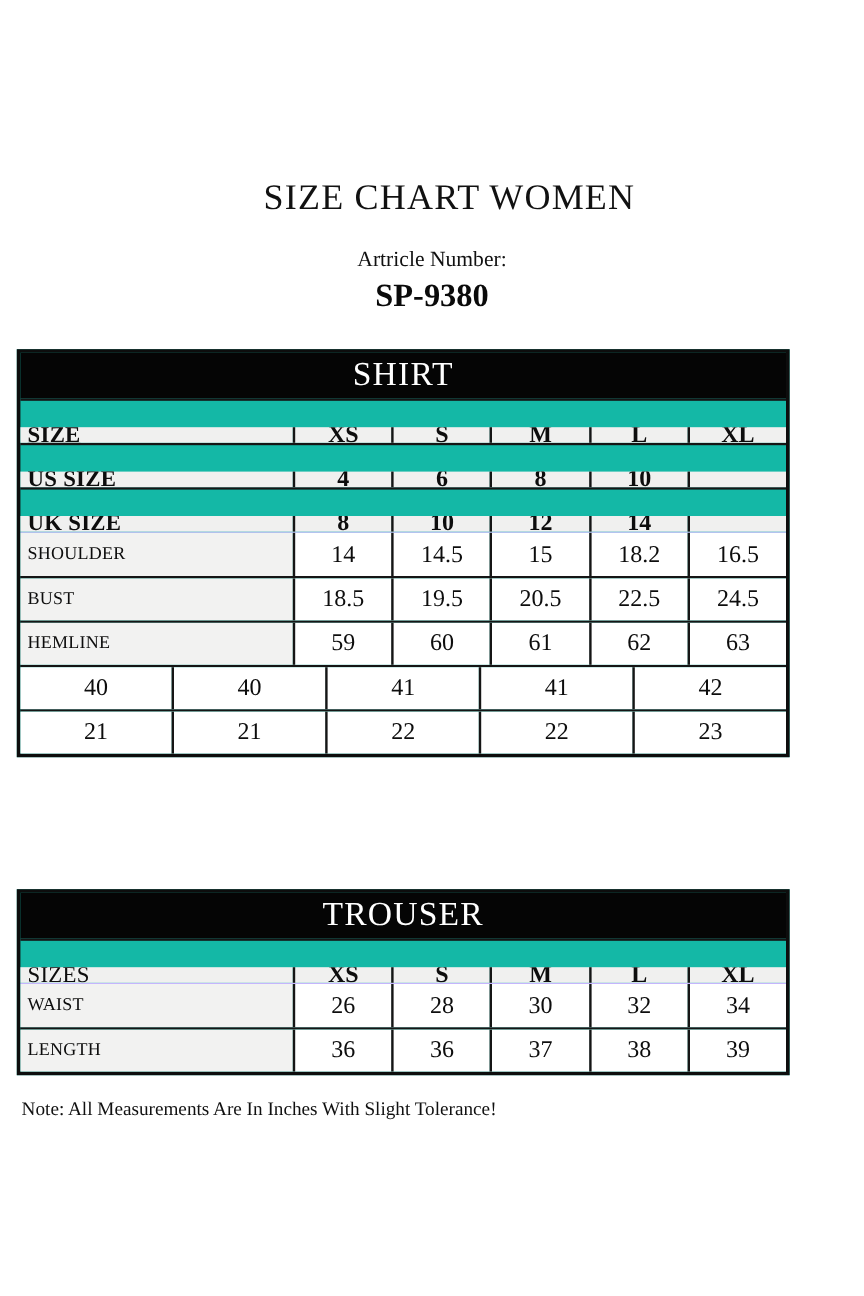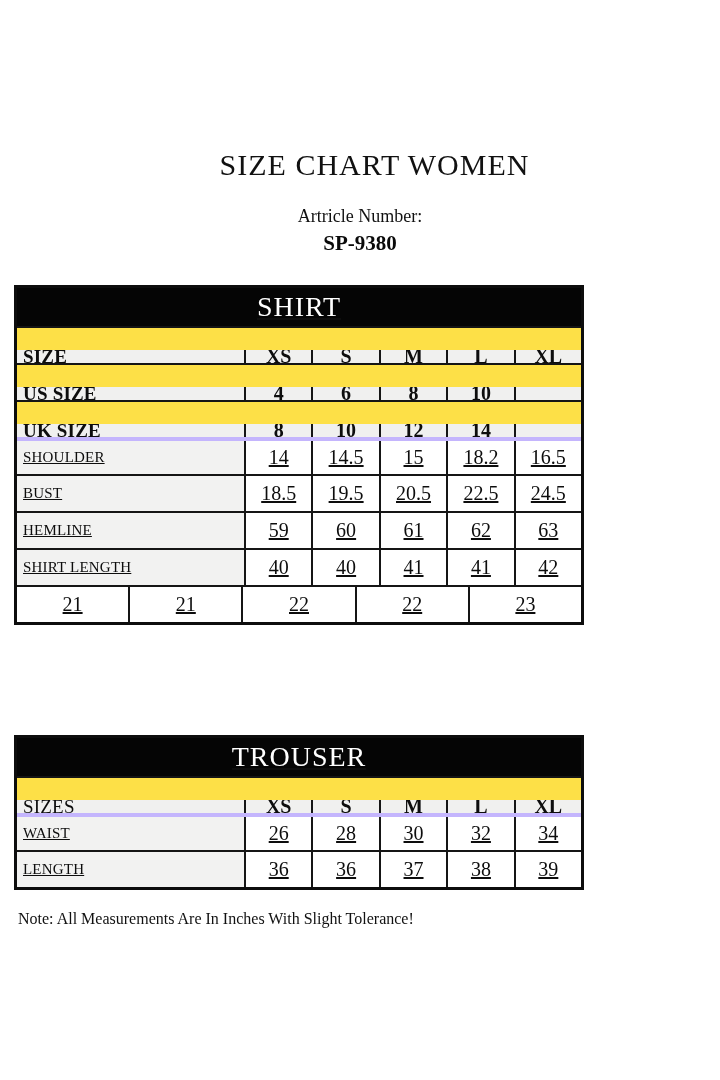--- a/index.html
+++ b/index.html
@@ -25,52 +25,51 @@
   }
   .article-label {
     text-align: center;
     margin-top: 24px;
     font-size: 18px;
     color: #111111;
   }
   .article-value {
     text-align: center;
     margin-top: 4px;
-    font-size: 21px;
+    font-size: 27px;
     font-weight: 700;
     color: #0a0a0a;
   }
 
   .size-table {
-    width: 570px;
+    width: 644px;
     margin-left: 14px;
     border: 3px solid #0d0d0d;
-    background: #fde047;
-    text-decoration: underline;
+    background: #14b8a6;
   }
   .shirt-table { margin-top: 29px; }
   .trouser-table { margin-top: 110px; }
 
   .table-banner {
     background: #050505;
     color: #ffffff;
     height: 38px;
     display: flex;
     align-items: center;
     justify-content: center;
     font-size: 28px;
     letter-spacing: 1px;
   }
 
   .row {
     display: flex;
     height: 37px;
     border-top: 2px solid #151515;
   }
-  .row.thick-top { border-top: 4px solid #c4b5fd; }
+  .row.thick-top { border-top: 1px solid #c4b5fd; }
   .row:first-child { border-top: none; }
 
   .cell {
     display: flex;
     align-items: center;
     background: #ffffff;
     border-left: 2px solid #151515;
     overflow: hidden;
   }
   .cell:first-child { border-left: none; }
@@ -174,23 +173,20 @@
           <span class="label-text">HEMLINE</span>
         </div>
       <div class="cell val-cell">59</div>
       <div class="cell val-cell">60</div>
       <div class="cell val-cell">61</div>
       <div class="cell val-cell">62</div>
       <div class="cell val-cell">63</div>
     </div>
 
     <div class="row">
-      <div class="cell label-cell">
-          <span class="label-text">SHIRT LENGTH</span>
-        </div>
       <div class="cell val-cell">40</div>
       <div class="cell val-cell">40</div>
       <div class="cell val-cell">41</div>
       <div class="cell val-cell">41</div>
       <div class="cell val-cell">42</div>
     </div>
 
     <div class="row">
       <div class="cell val-cell">21</div>
       <div class="cell val-cell">21</div>

